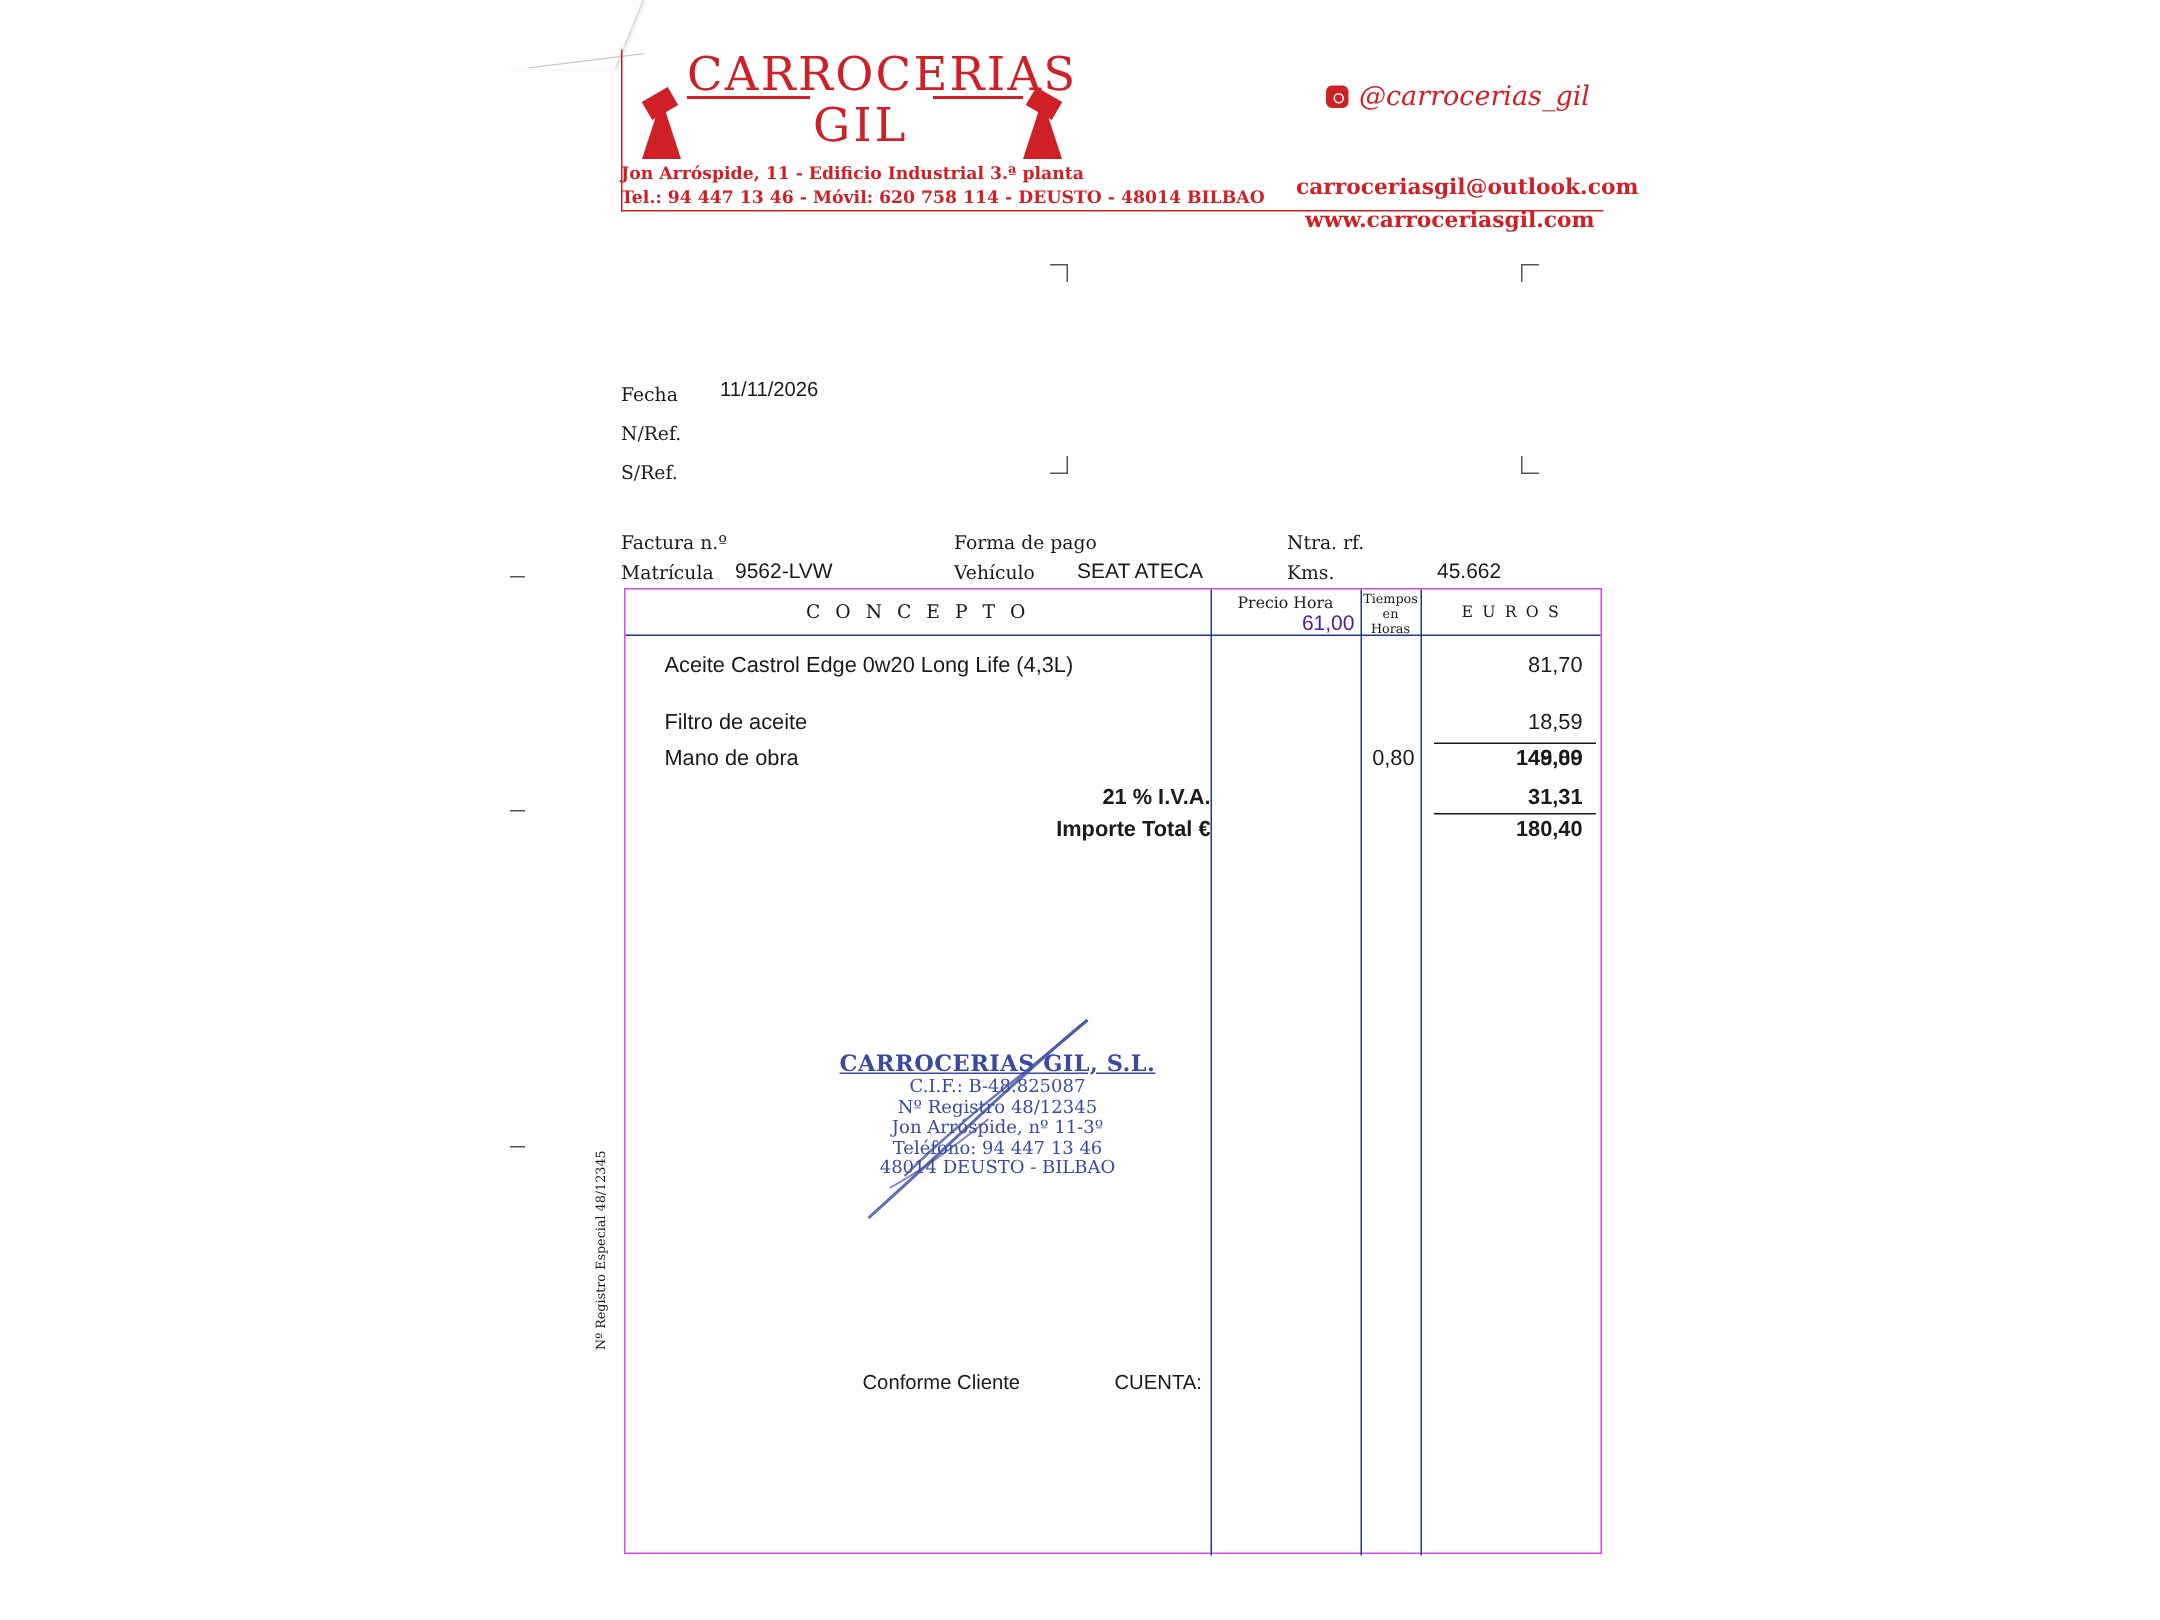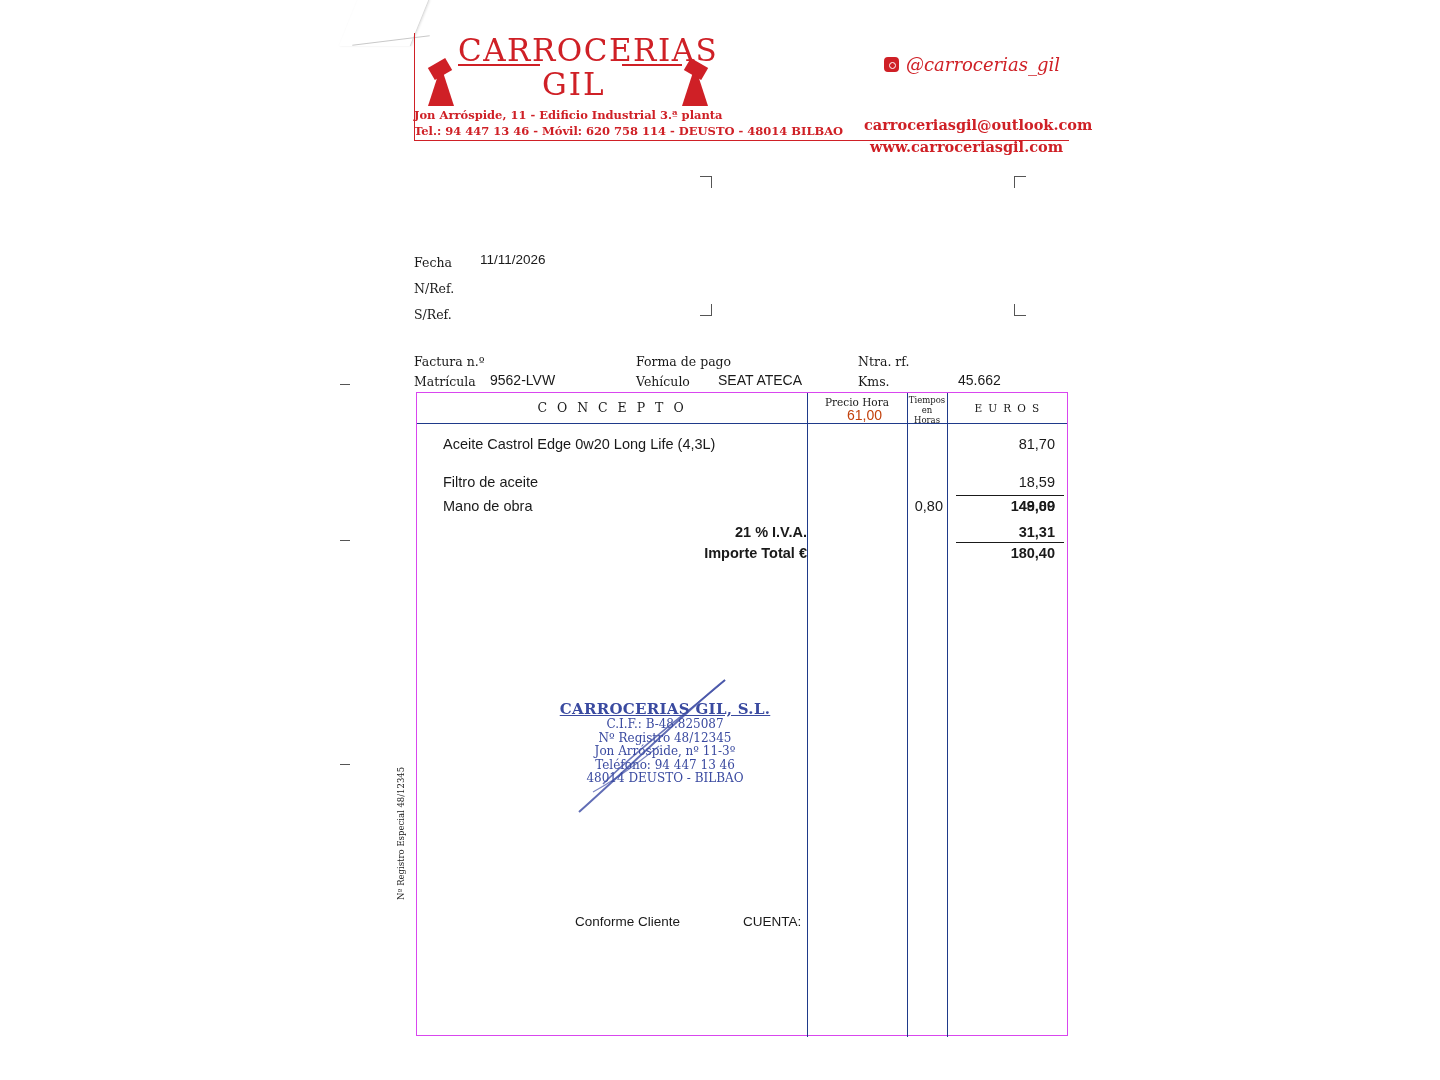--- a/index.html
+++ b/index.html
@@ -198,22 +198,22 @@
   .th-precio {
     left: 390px; top: 3px; width: 100px; font-size: 10.5px;
   }
   .th-tiempos {
     left: 490px; top: 0px; width: 40px; font-size: 8.5px; line-height: 10px; padding-top: 2px;
   }
   .th-euros {
     left: 530px; top: 9px; width: 121px; font-size: 10.5px; letter-spacing: 1.4px;
   }
   .precio-val {
-    position: absolute; left: 369px; top: 14px; width: 96px; text-align: right;
-    font-family: "Liberation Sans", sans-serif; font-size: 14px; color: #c2410c;
+    position: absolute; left: 390px; top: 14px; width: 96px; text-align: right;
+    font-family: "Liberation Sans", sans-serif; font-size: 14px; color: #4c1d95;
   }
 
   .lines { position: absolute; left: 0; top: 31px; width: 100%; }
   .line {
     position: relative; height: 19px;
   }
   .line .desc {
     position: absolute; left: 26px; top: 0;
     font-family: "Liberation Sans", sans-serif; font-size: 14.5px; color: #1a1a1a;
     white-space: nowrap;

